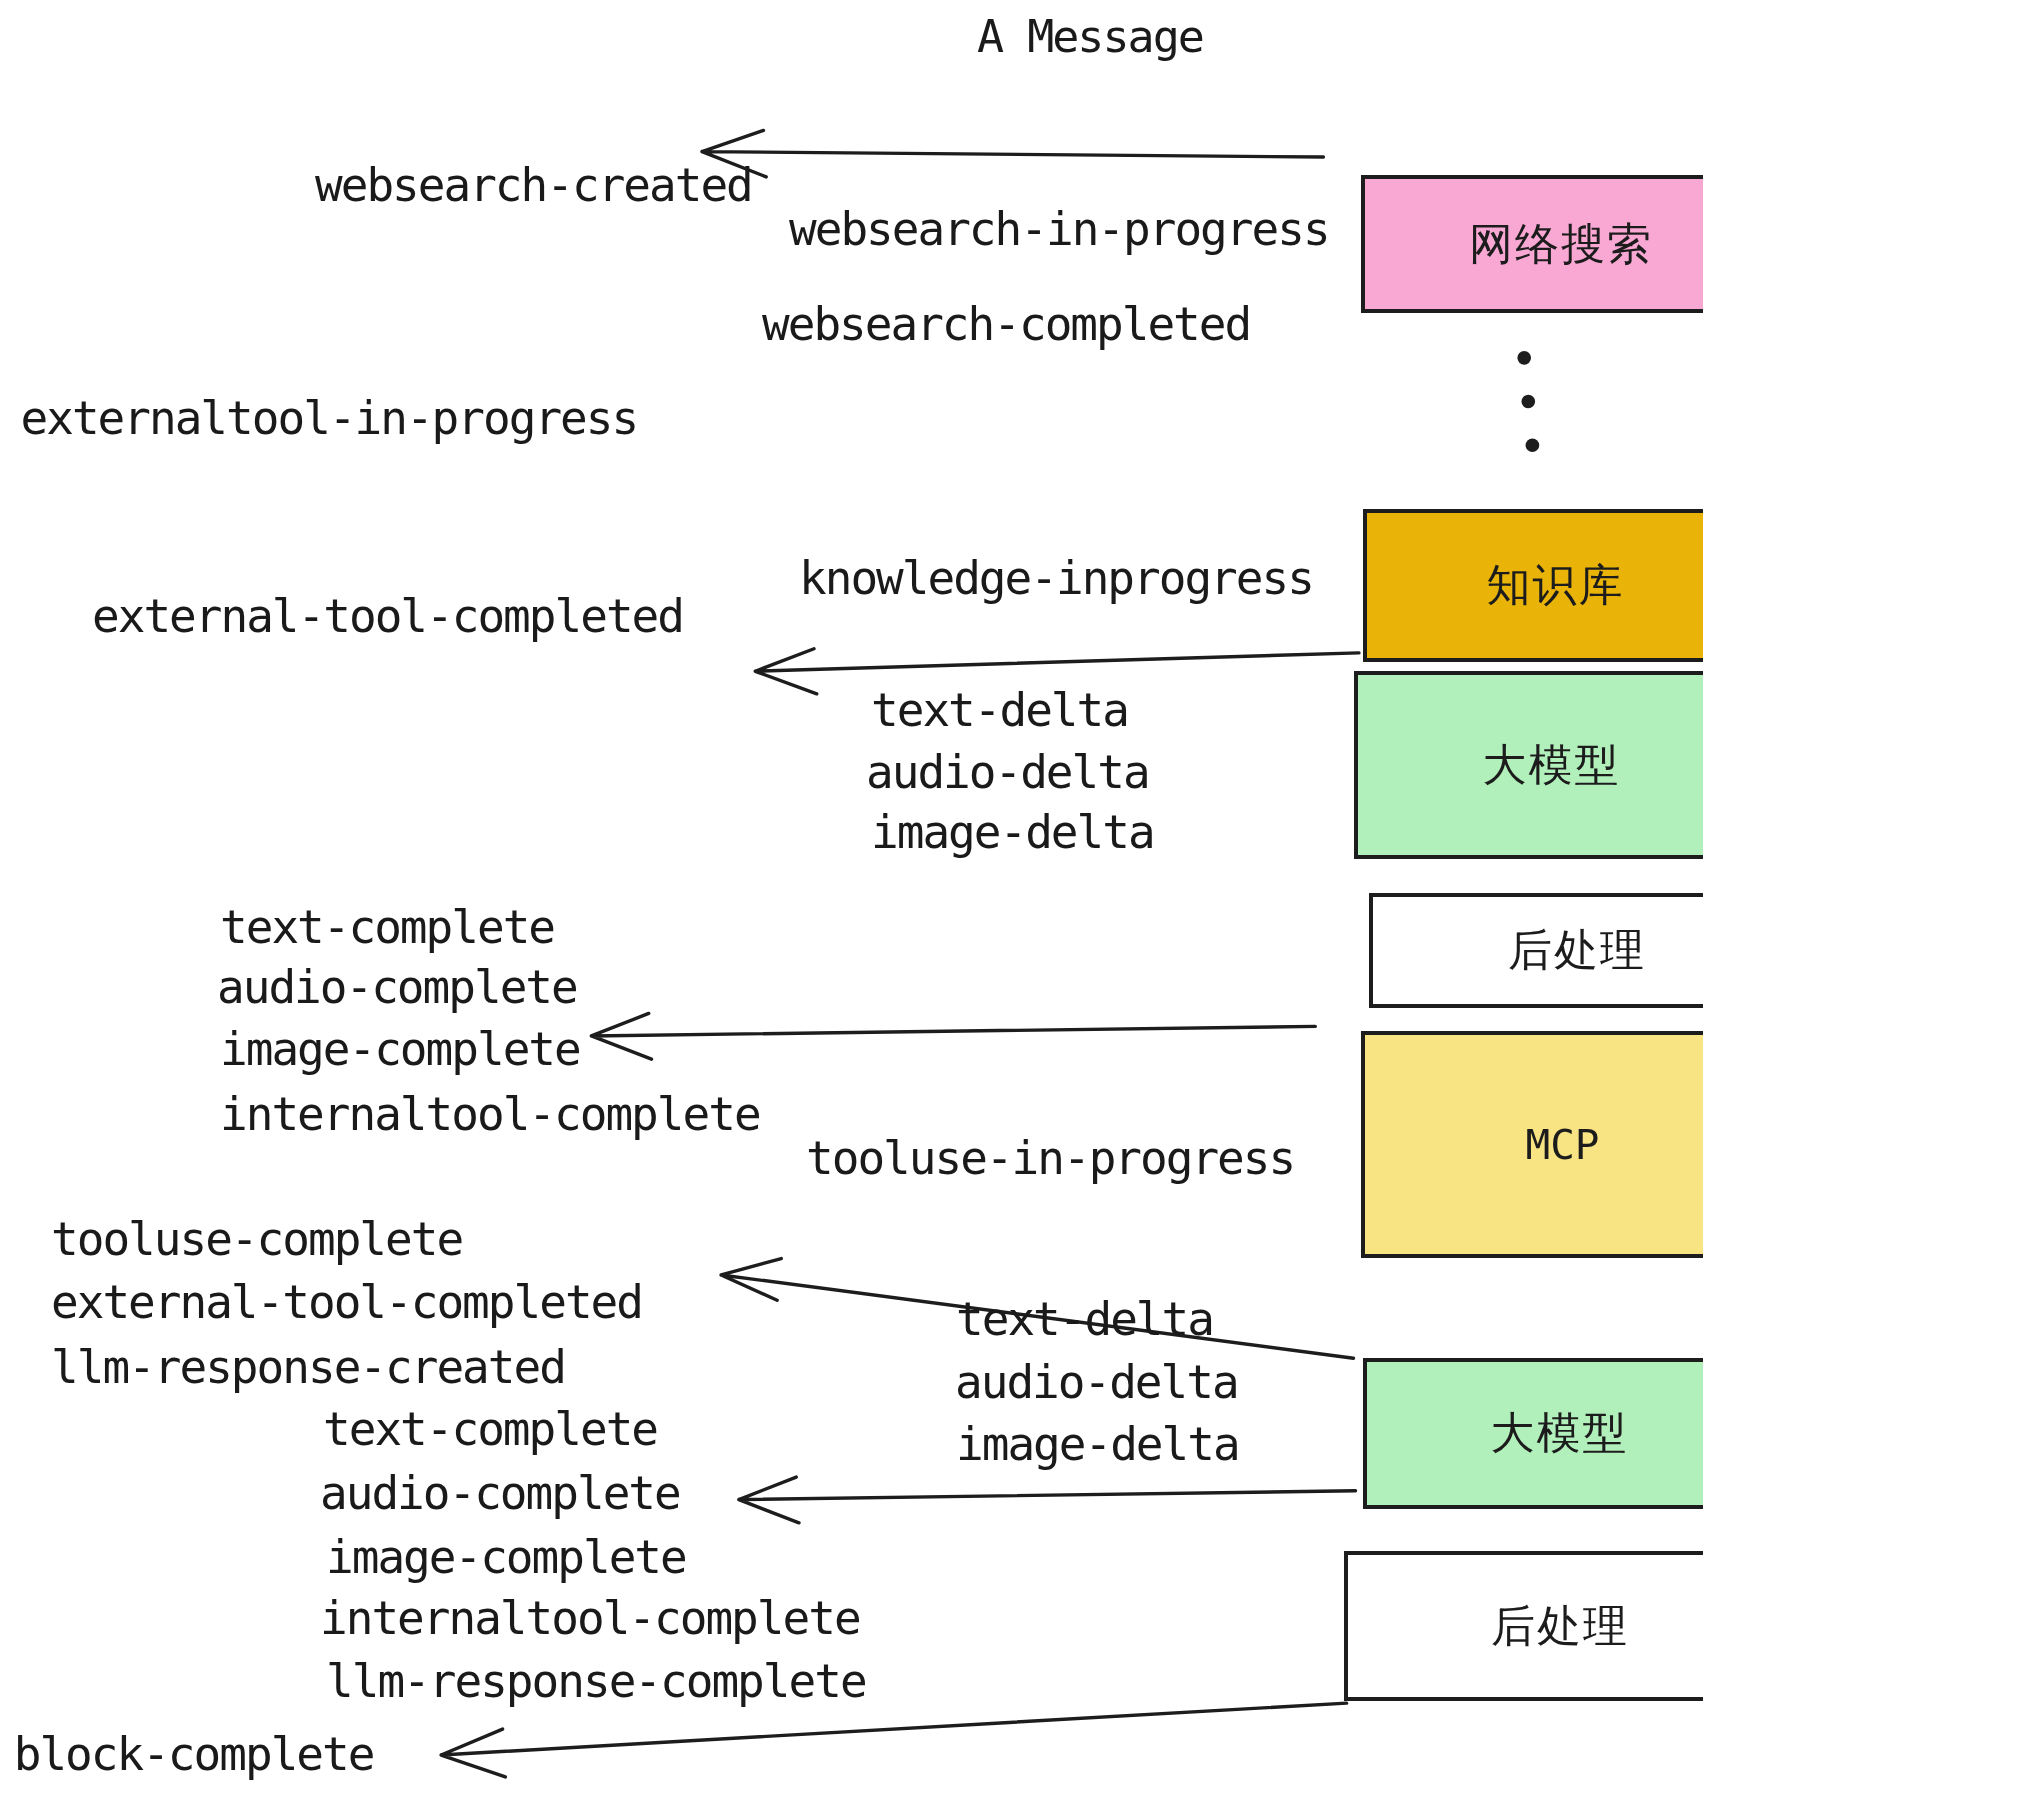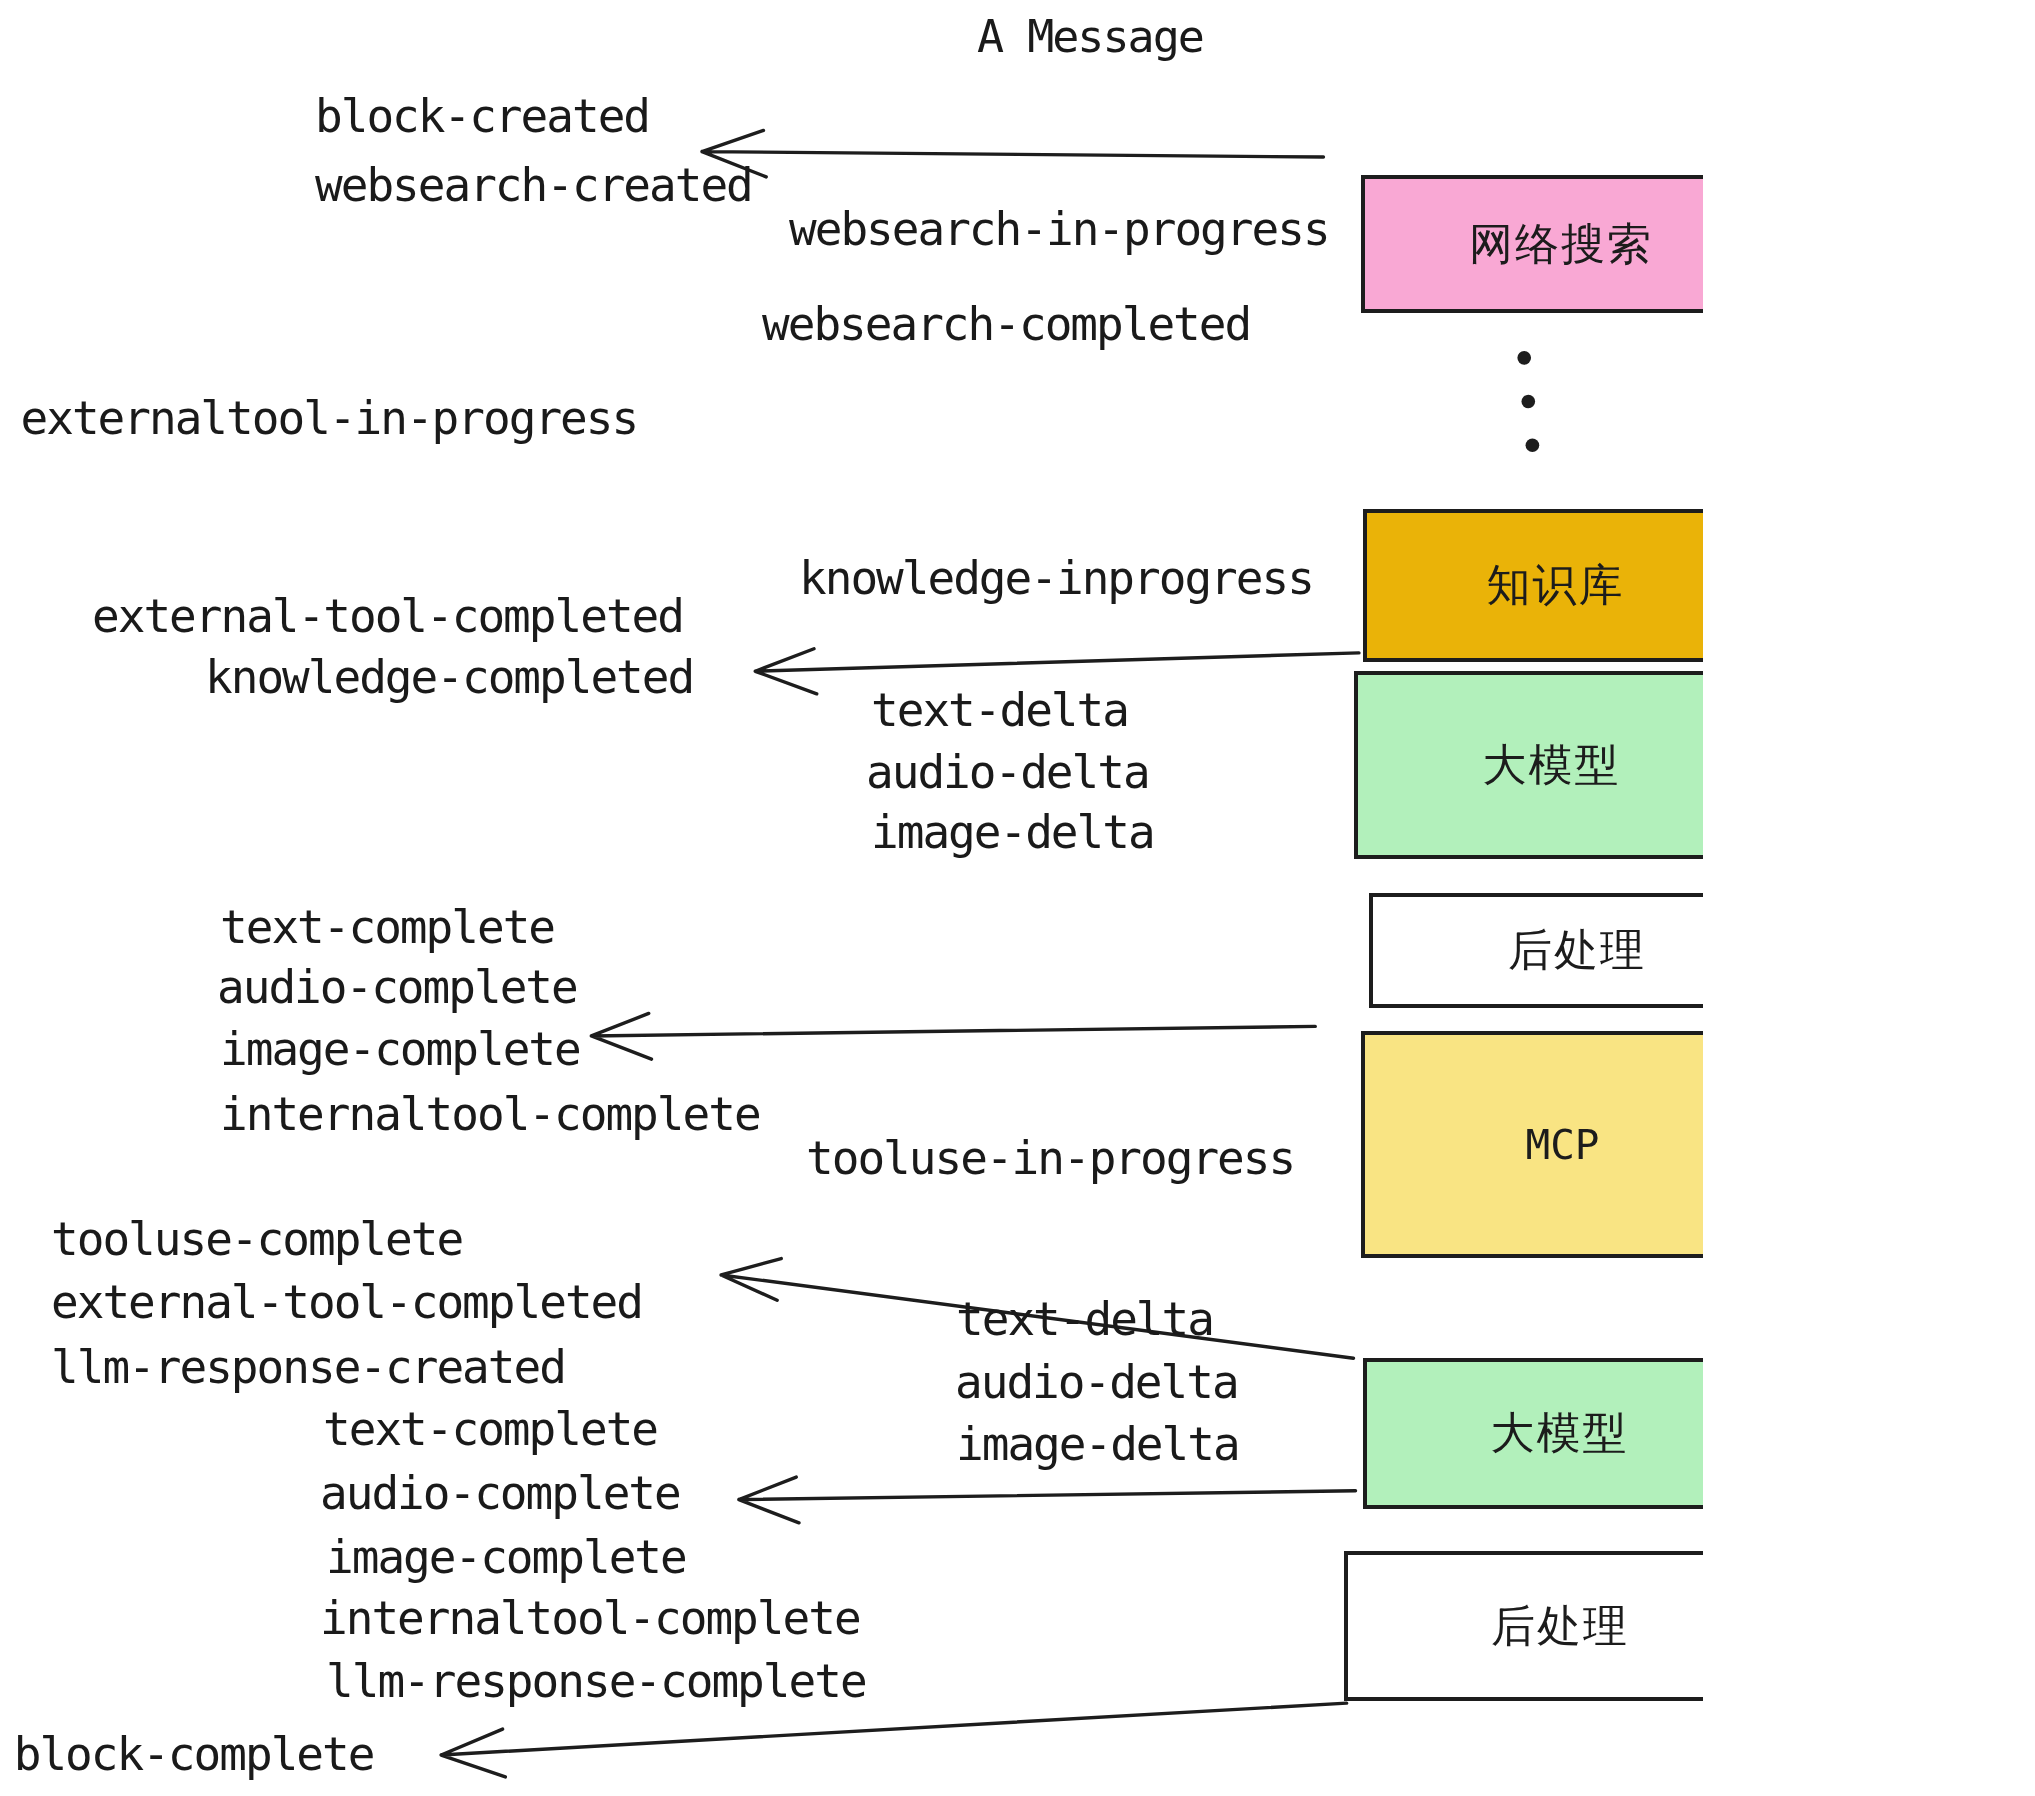--- a/index.html
+++ b/index.html
@@ -58,28 +58,26 @@
     </g>
     <g>
       <circle cx="2232" cy="524" r="10"></circle>
       <circle cx="2238" cy="588" r="10"></circle>
       <circle cx="2244" cy="652" r="10"></circle>
     </g>
   </svg>
 
   <div class="ev title" style="left:977px;top:14.3px">A Message</div>
 
-  <div class="ev" style="left:315px;top:93px">block-created</div>
   <div class="ev" style="left:315px;top:162px">websearch-created</div>
   <div class="ev" style="left:762px;top:301px">websearch-completed</div>
   <div class="ev" style="left:789px;top:206px">websearch-in-progress</div>
   <div class="ev" style="left:20.5px;top:395px">externaltool-in-progress</div>
   <div class="ev" style="left:799px;top:555px">knowledge-inprogress</div>
   <div class="ev" style="left:92px;top:593px">external-tool-completed</div>
-  <div class="ev" style="left:205px;top:654px">knowledge-completed</div>
   <div class="ev" style="left:871px;top:687px">text-delta</div>
   <div class="ev" style="left:866px;top:749px">audio-delta</div>
   <div class="ev" style="left:871px;top:809px">image-delta</div>
   <div class="ev" style="left:220px;top:904px">text-complete</div>
   <div class="ev" style="left:217px;top:964px">audio-complete</div>
   <div class="ev" style="left:220px;top:1026px">image-complete</div>
   <div class="ev" style="left:220px;top:1091px">internaltool-complete</div>
   <div class="ev" style="left:806px;top:1135px">tooluse-in-progress</div>
   <div class="ev" style="left:51px;top:1216px">tooluse-complete</div>
   <div class="ev" style="left:51px;top:1279px">external-tool-completed</div>

